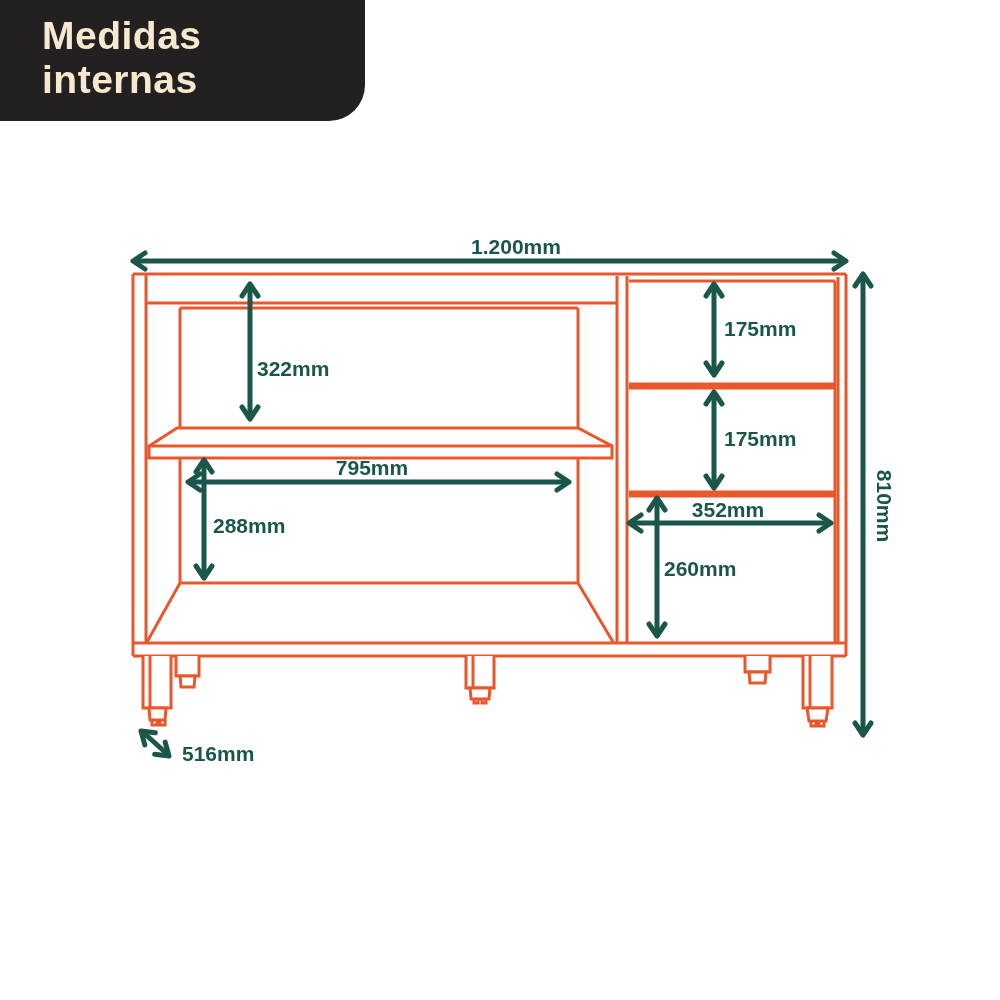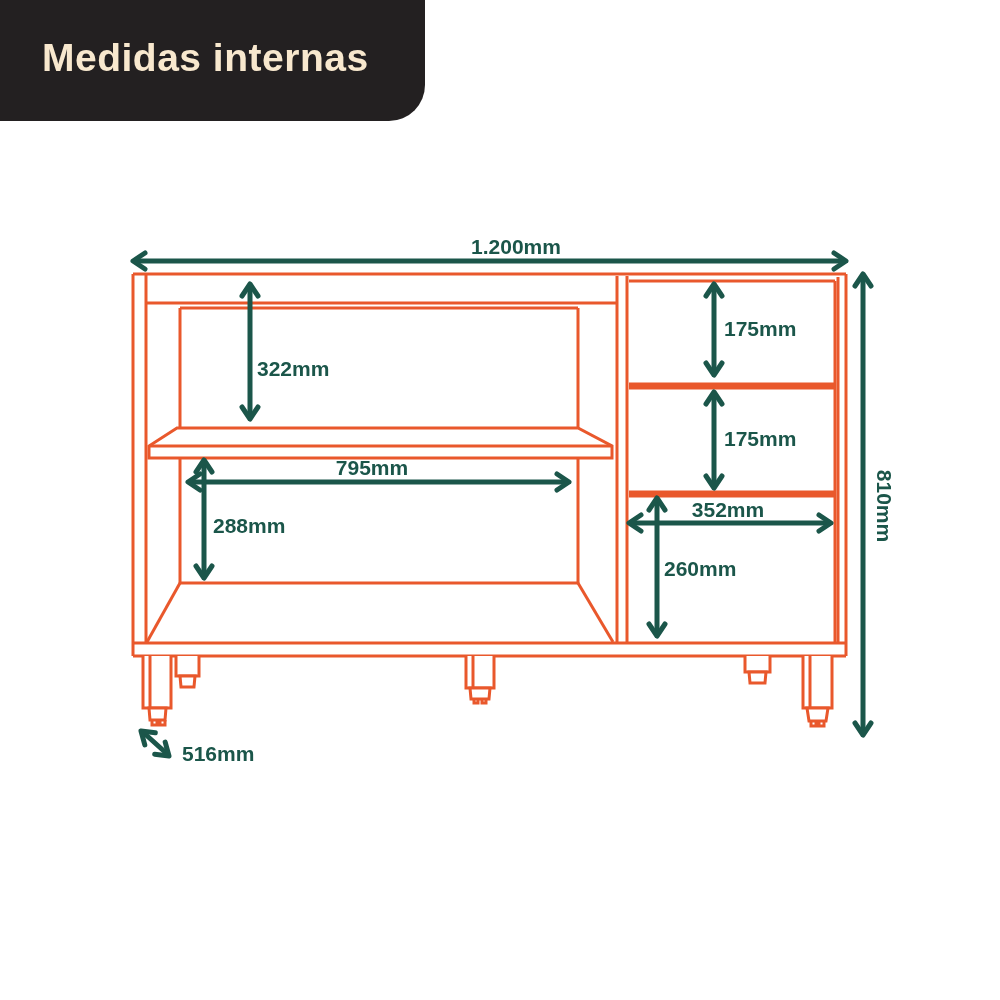--- a/index.html
+++ b/index.html
@@ -12,21 +12,21 @@
   html,body{margin:0;padding:0;}
   body{
     width:1000px;height:1000px;
     background:var(--background);
     font-family:"Liberation Sans", sans-serif;
     position:relative;overflow:hidden;
   }
   .canvas{position:absolute;inset:0;width:1000px;height:1000px;}
   .header-badge{
     position:absolute;left:0;top:0;
-    width:425px;height:121px;
+    width:365px;height:121px;
     background:var(--header-bg);
     border-radius:0 0 36px 0;
     display:flex;align-items:center;
     box-sizing:border-box;
     padding-left:42px;padding-bottom:6px;
     z-index:2;
   }
   .header-badge h1{
     margin:0;
     font-size:39px;font-weight:700;letter-spacing:.5px;

